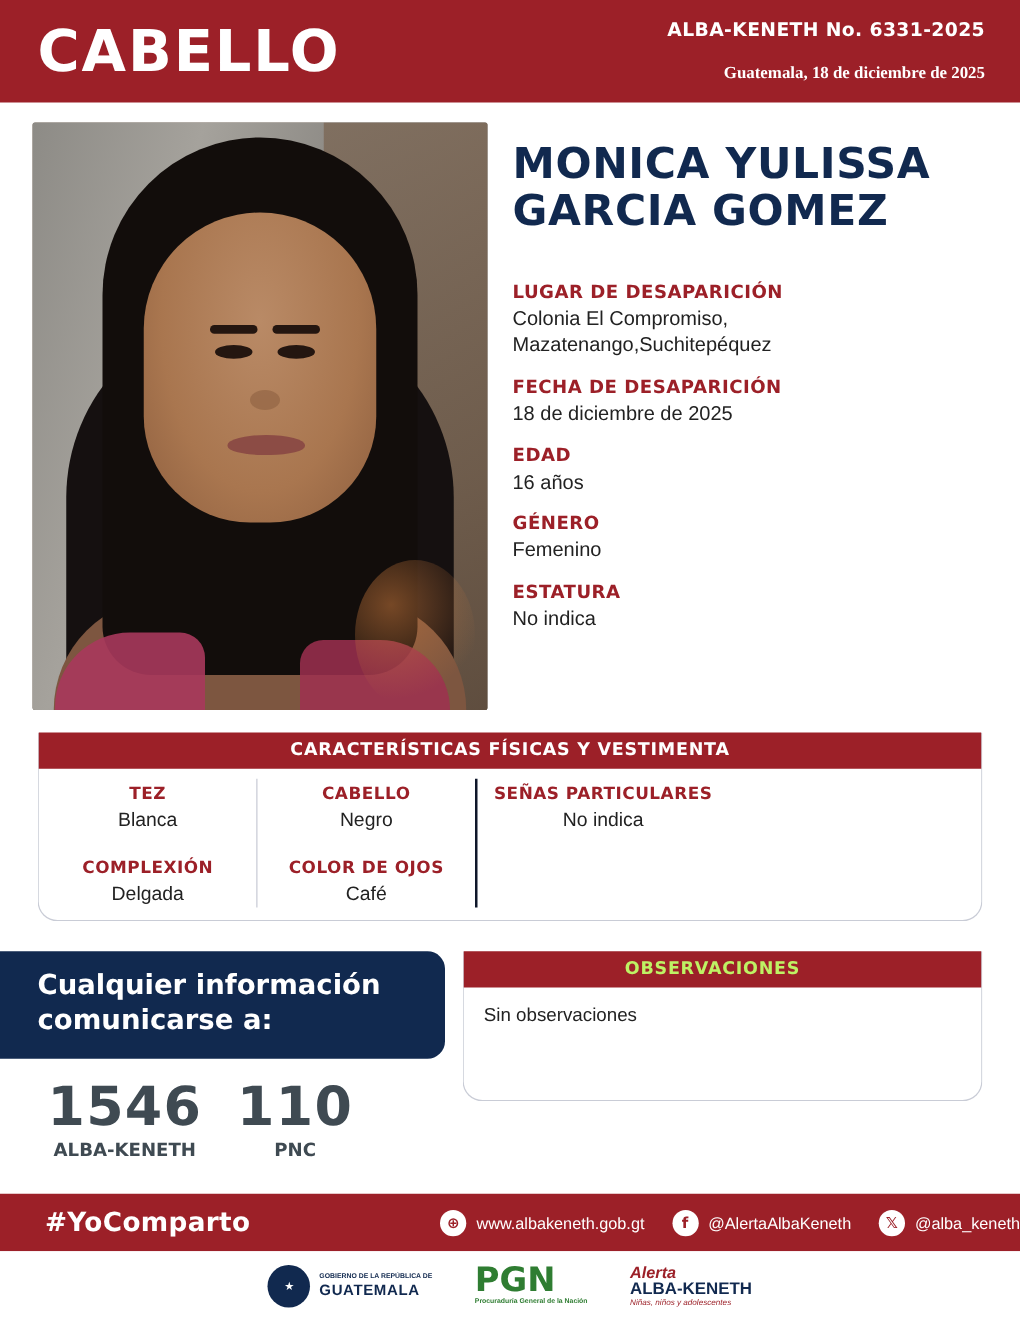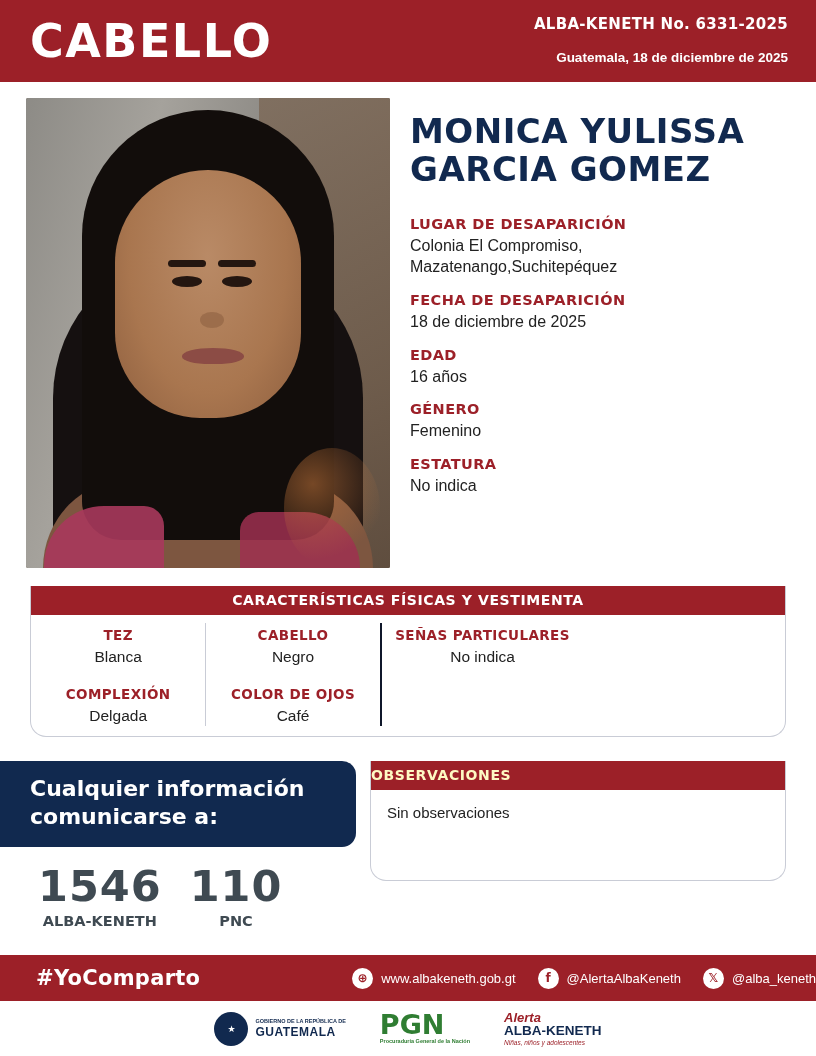--- a/index.html
+++ b/index.html
@@ -34,21 +34,21 @@
   .alba-no {
     font-size: 15px;
     font-weight: bold;
     letter-spacing: 0.3px;
     font-family: "DejaVu Sans", sans-serif;
   }
   .header-date {
     font-size: 13.5px;
     font-weight: bold;
     margin-top: 17px;
-    font-family: Liberation Sans, sans-serif;
+    font-family: Liberation Serif, serif;
   }
 
   
   .top {
     display: flex;
     padding: 16px 26px 0 26px;
   }
   .photo-wrap {
     width: 364px;
     height: 470px;
@@ -123,21 +123,21 @@
     padding-left: 20px;
     padding-top: 14px;
   }
   .name {
     font-size: 34px;
     line-height: 1.12;
     font-weight: bold;
     color: #11294f;
     letter-spacing: 0.5px;
     font-family: "DejaVu Sans", sans-serif;
-    margin-bottom: 28px;
+    margin-bottom: 38px;
   }
   .field { margin-bottom: 2px; }
   .field-label {
     color: #9c2028;
     font-weight: bold;
     font-size: 14.5px;
     letter-spacing: 0.4px;
     font-family: "DejaVu Sans", sans-serif;
     margin-top: 14px;
   }
@@ -224,21 +224,21 @@
   .obs {
     flex: 1;
     margin: 0 30px 0 14px;
     border: 1px solid #c9ccd6;
     border-top: none;
     border-radius: 0 0 16px 16px;
     min-height: 120px;
     background: #fff;
   }
   .obs-title {
-    background: #9c2028; color: #fef9c3; text-align: left;
+    background: #9c2028; color: #bef264; text-align: center;
     font-weight: bold; font-size: 14px; letter-spacing: .6px;
     padding: 6px 16px 7px 0;
     font-family: "DejaVu Sans", sans-serif;
   }
   .obs-body { padding: 14px 16px; font-size: 15px; color: #222; }
 
   
   .footer {
     position: absolute;
     left: 0; right: 0; bottom: 55px;

